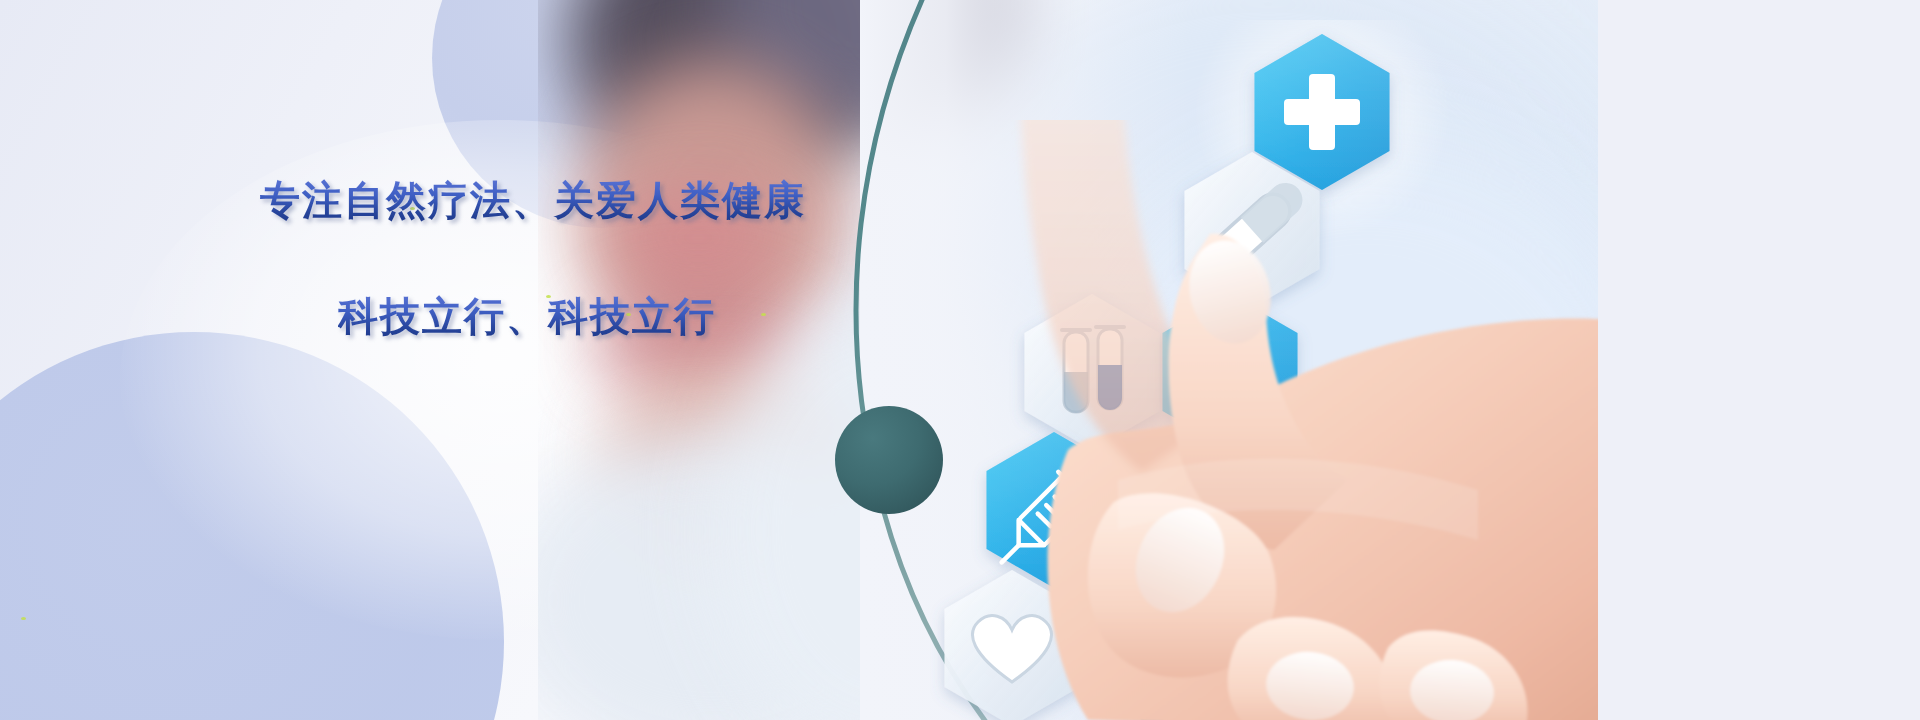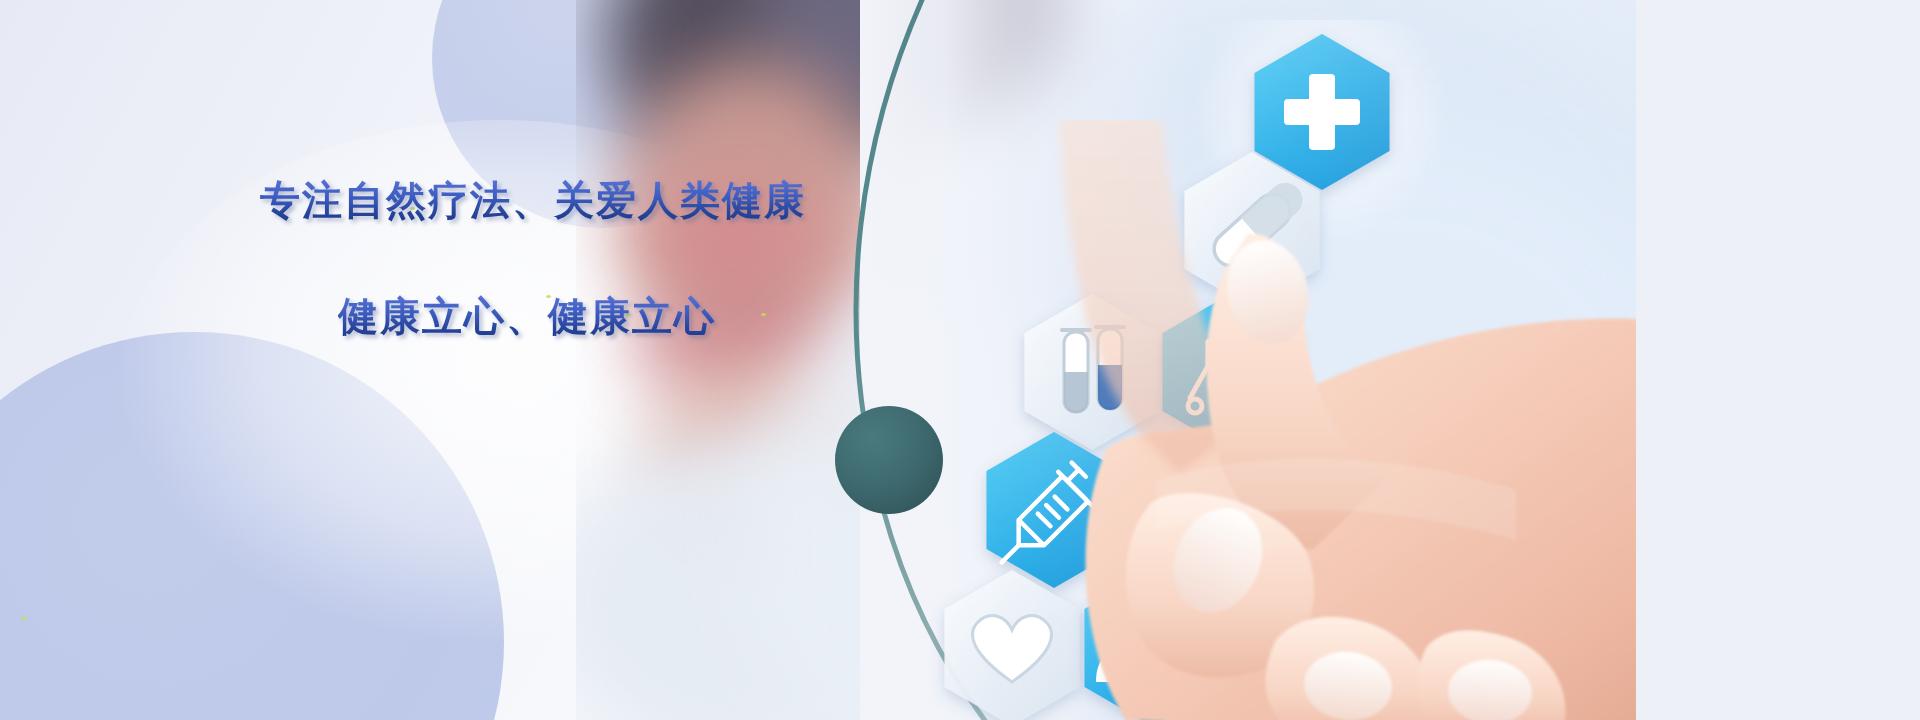--- a/index.html
+++ b/index.html
@@ -5,21 +5,20 @@
   html,body{margin:0;padding:0;}
   body{
     width:1920px;height:720px;overflow:hidden;
     font-family:"Liberation Sans","DejaVu Sans",sans-serif;
     background:#eef0f8;
   }
   .banner{
     position:relative;width:1598px;height:720px;overflow:hidden;
     background:
       linear-gradient(118deg,#e7eaf5 0%,#eef0f8 18%,#f4f5fa 34%,#f7f8fc 46%,#f2f4fa 58%,#e8eef8 72%,#e2ecf8 86%,#dfe9f6 100%);
-    padding-left: 38px;
   }
 
   
   .deco-circle{position:absolute;border-radius:50%;pointer-events:none;}
   .deco-top{
     left:432px;top:-112px;width:340px;height:340px;
     background:radial-gradient(circle at 38% 34%,#c9d2ec 0%,#c3cdea 48%,#c6d0ec 80%,#cad4ee 100%);
     opacity:.92;
     filter:blur(.4px);
   }
@@ -311,16 +310,16 @@
         <path d="M 470 528 C 452 566, 462 606, 500 620 L 604 620 C 620 580, 600 534, 554 518 C 516 506, 486 508, 470 528 Z" fill="url(#skinLight)"></path>
         <ellipse cx="534" cy="572" rx="42" ry="32" fill="url(#nail)" transform="rotate(4 534 572)"></ellipse>
 
         <path d="M 200 360 C 300 330, 430 330, 560 370 L 560 420 C 430 382, 300 382, 200 410 Z" fill="#ffffff" opacity=".14"></path>
       </g>
     </svg>
   </div>
 
   <div class="headline">
     <div class="headline-line l1">专注自然疗法、关爱人类健康</div>
-    <div class="headline-line l2">健康立心、健康立心</div>
+    <div class="headline-line l2">科技立行、科技立行</div>
   </div>
 
 </div>
 
 </body></html>

